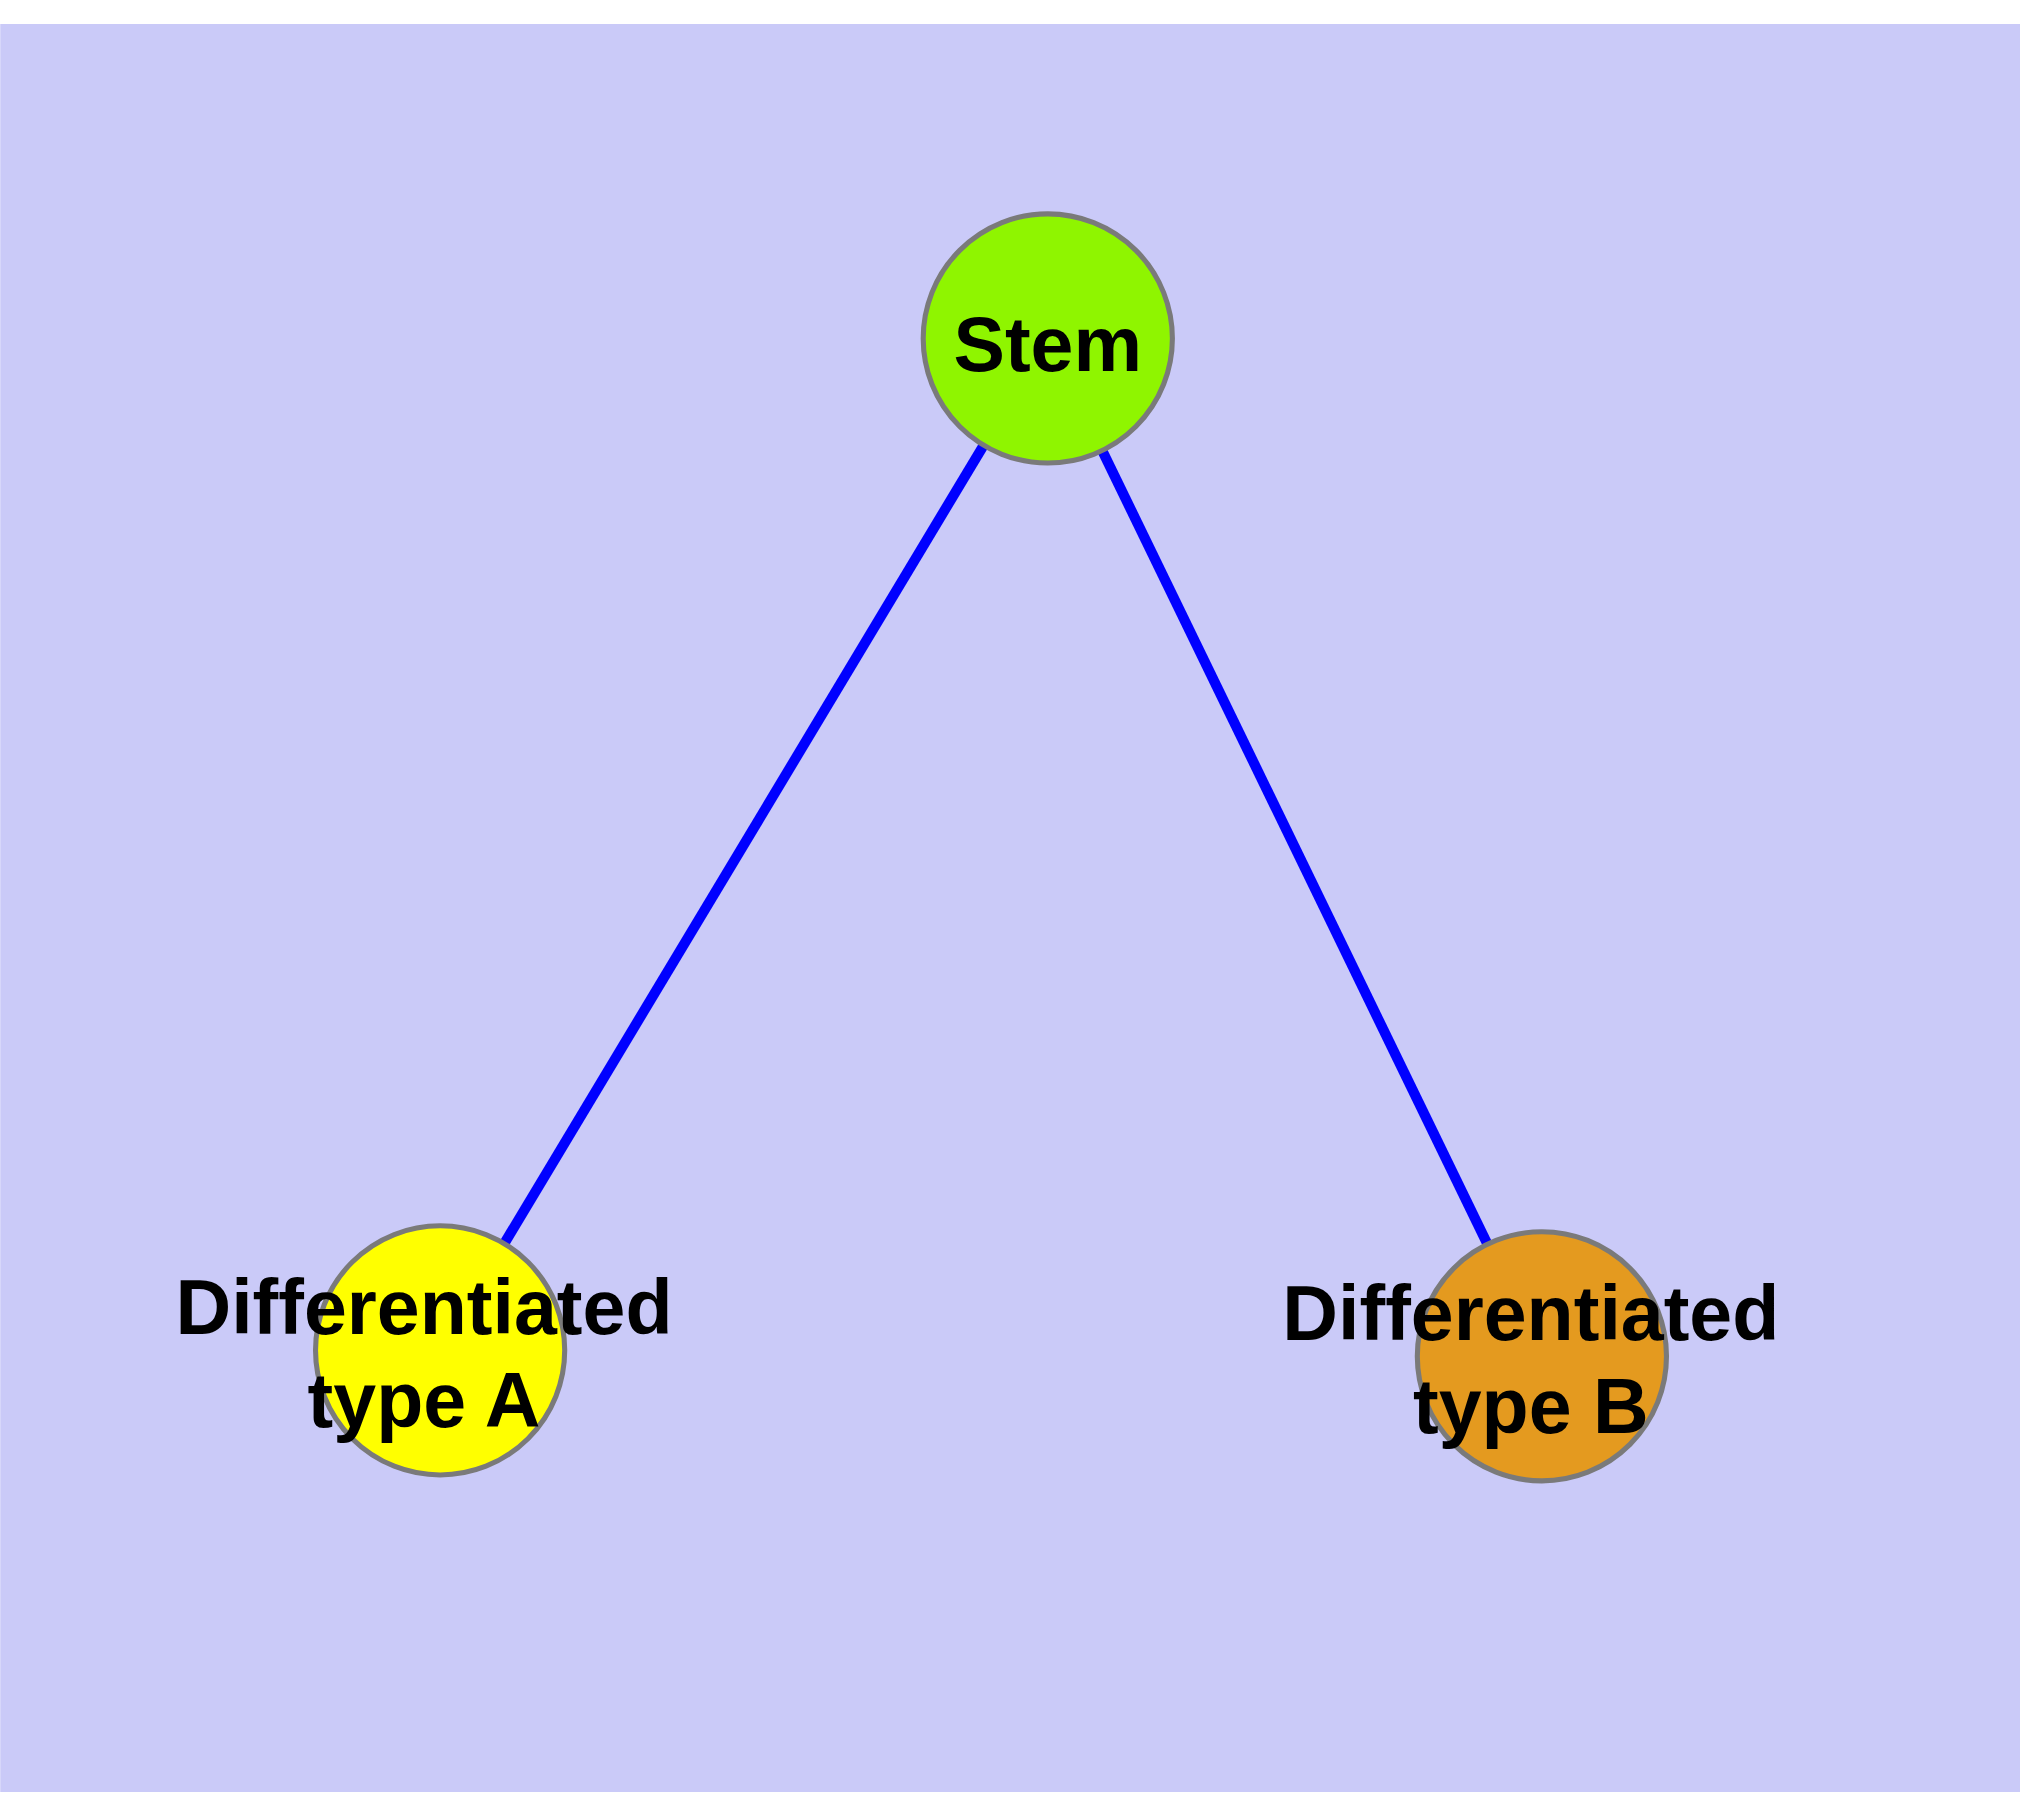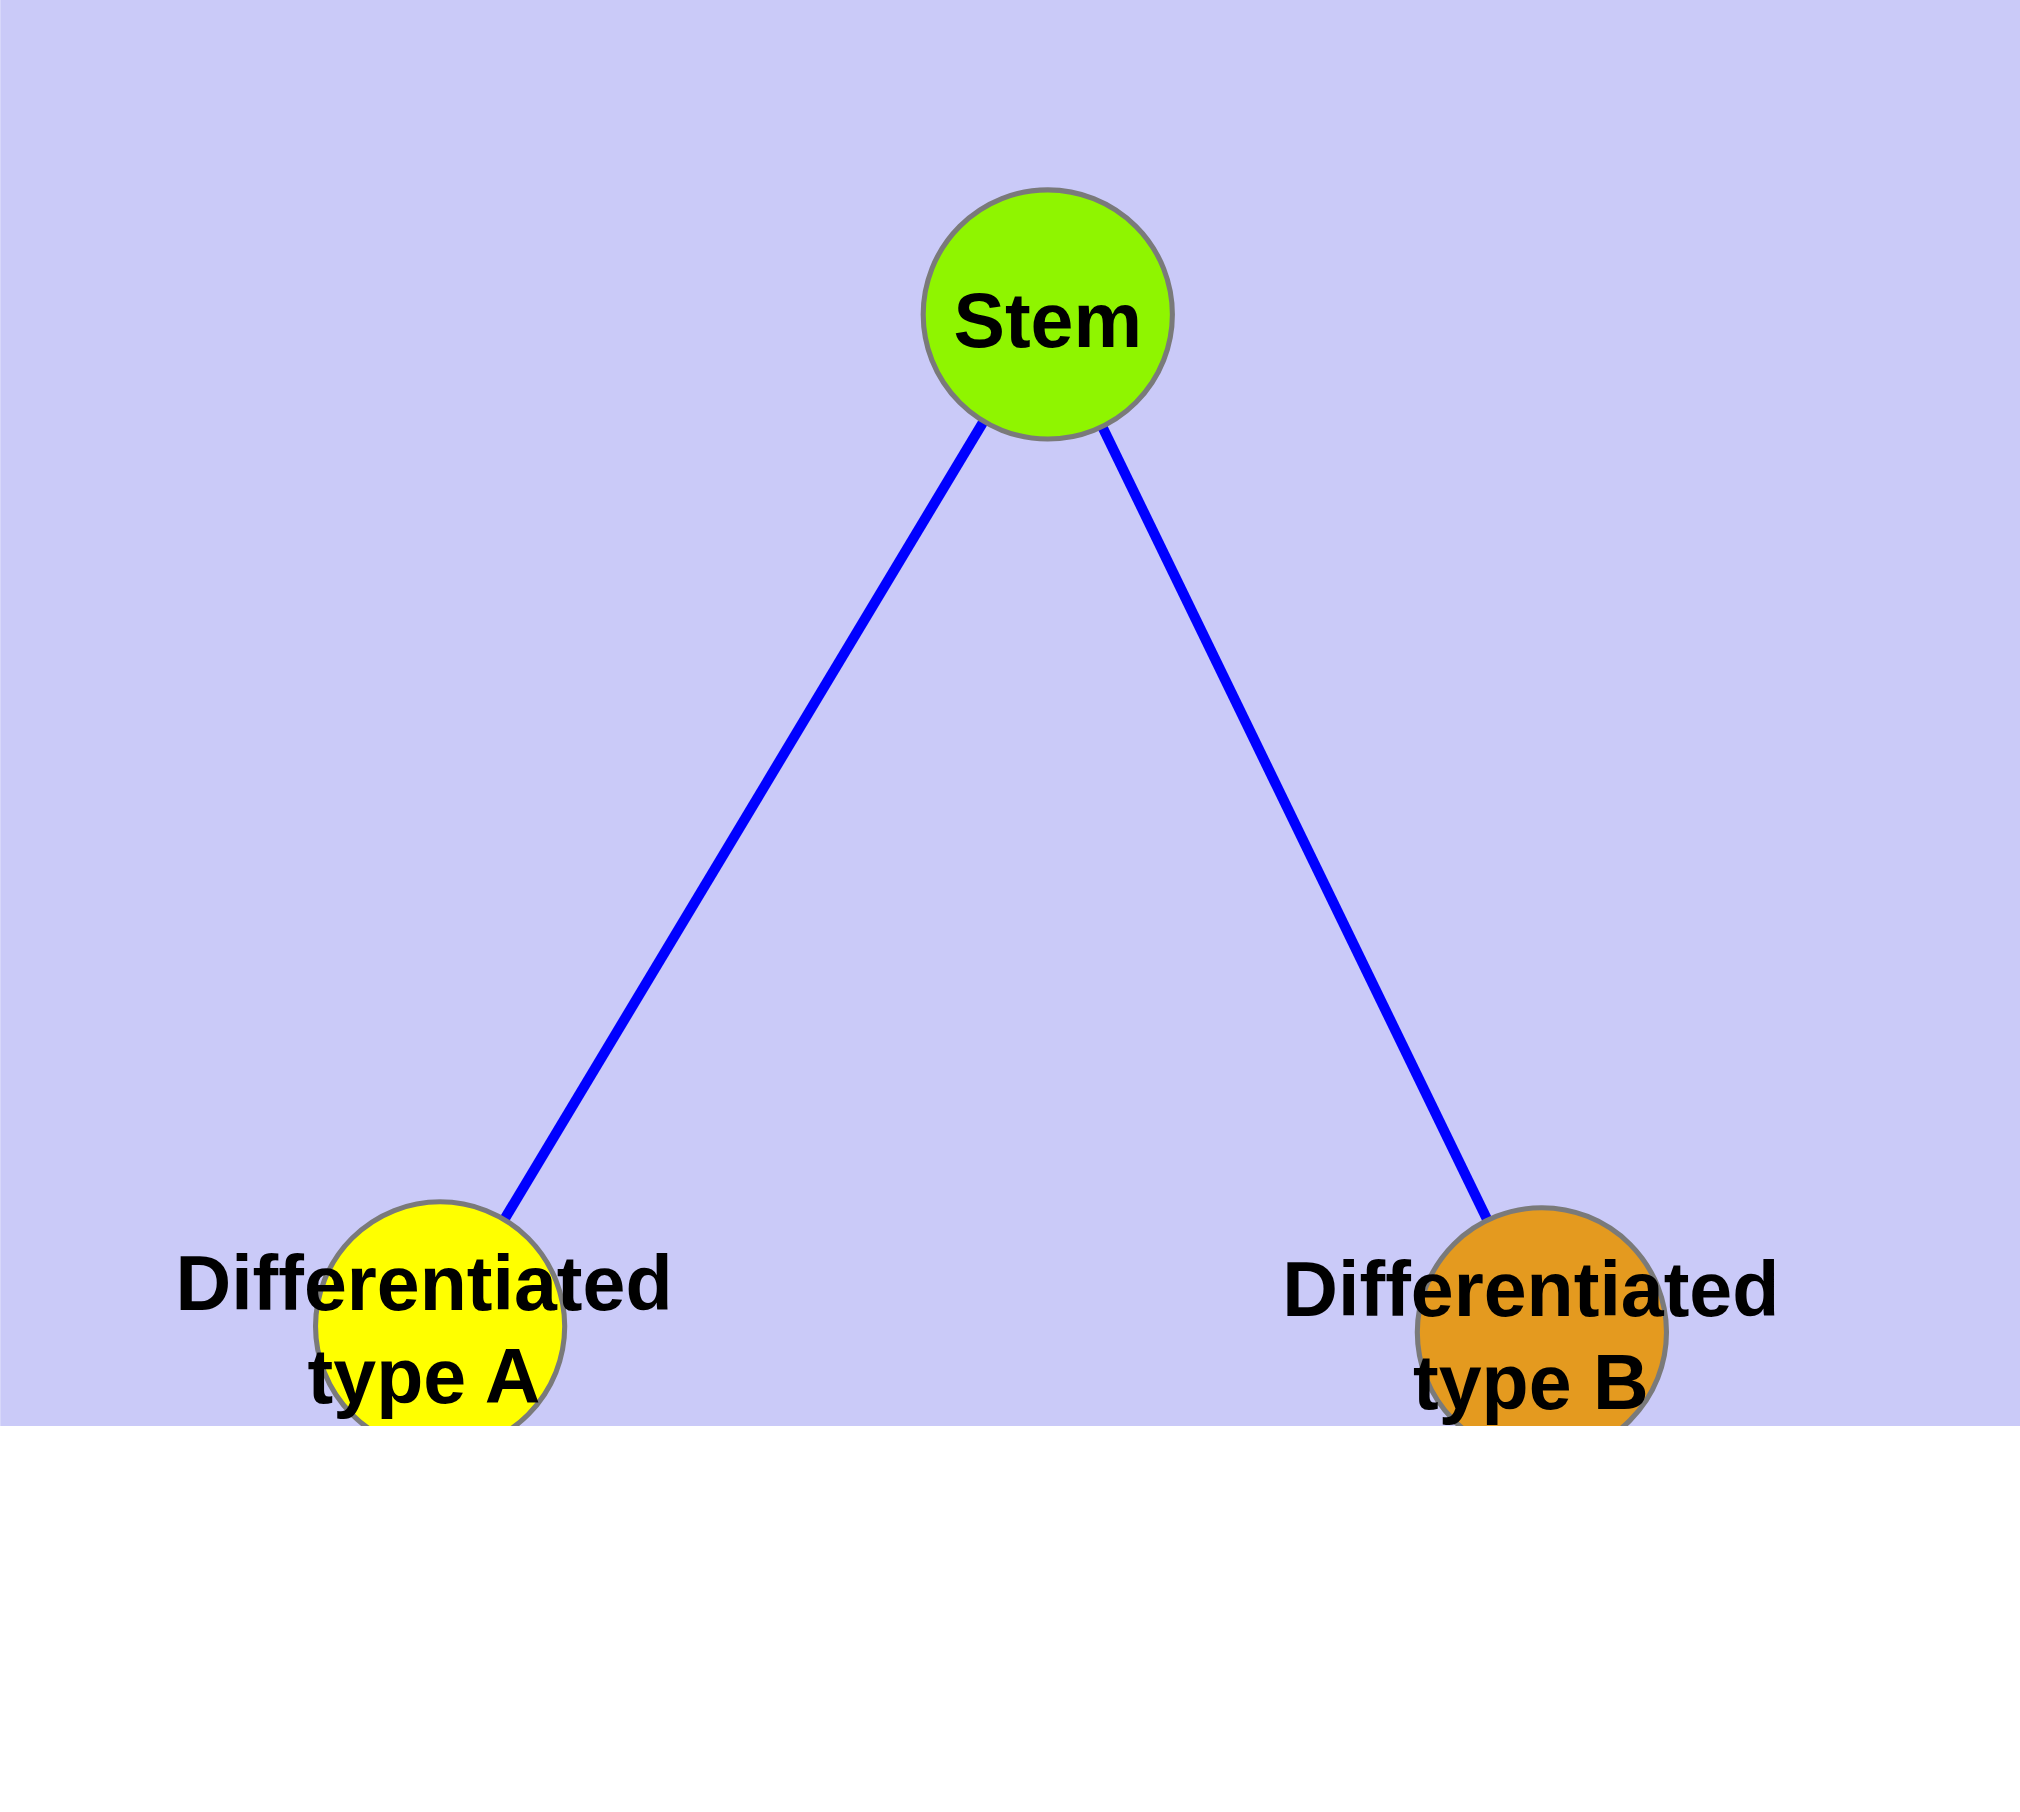--- a/index.html
+++ b/index.html
@@ -2,22 +2,23 @@
 <html style="font-size:13.6px"><head>
 <meta charset="utf-8">
 <style>
   html, body {
     margin: 0;
     padding: 0;
   }
   .stage {
     position: relative;
     width: 2021px;
-    height: 1426px;
+    height: 1768px;
     overflow: hidden;
+    margin-top: 24px;
   }
   .stage svg {
     display: block;
     width: 2021px;
     height: 1812px;
   }
   .edge {
     stroke-width: 12px;
     fill: none;
   }

